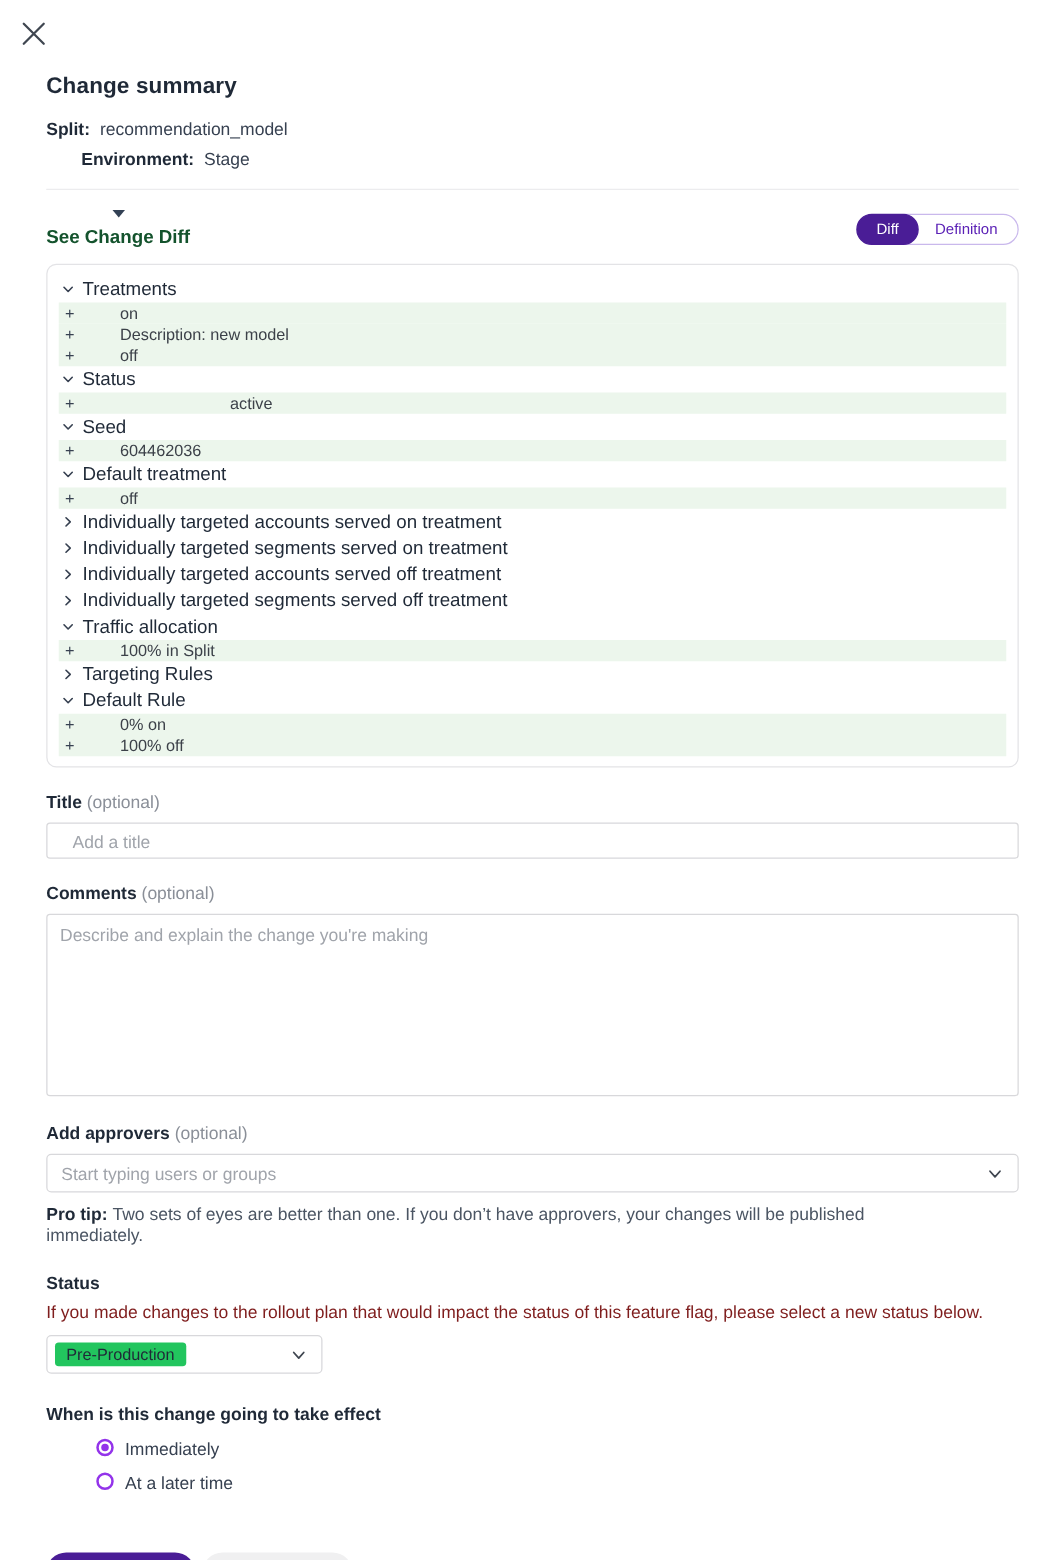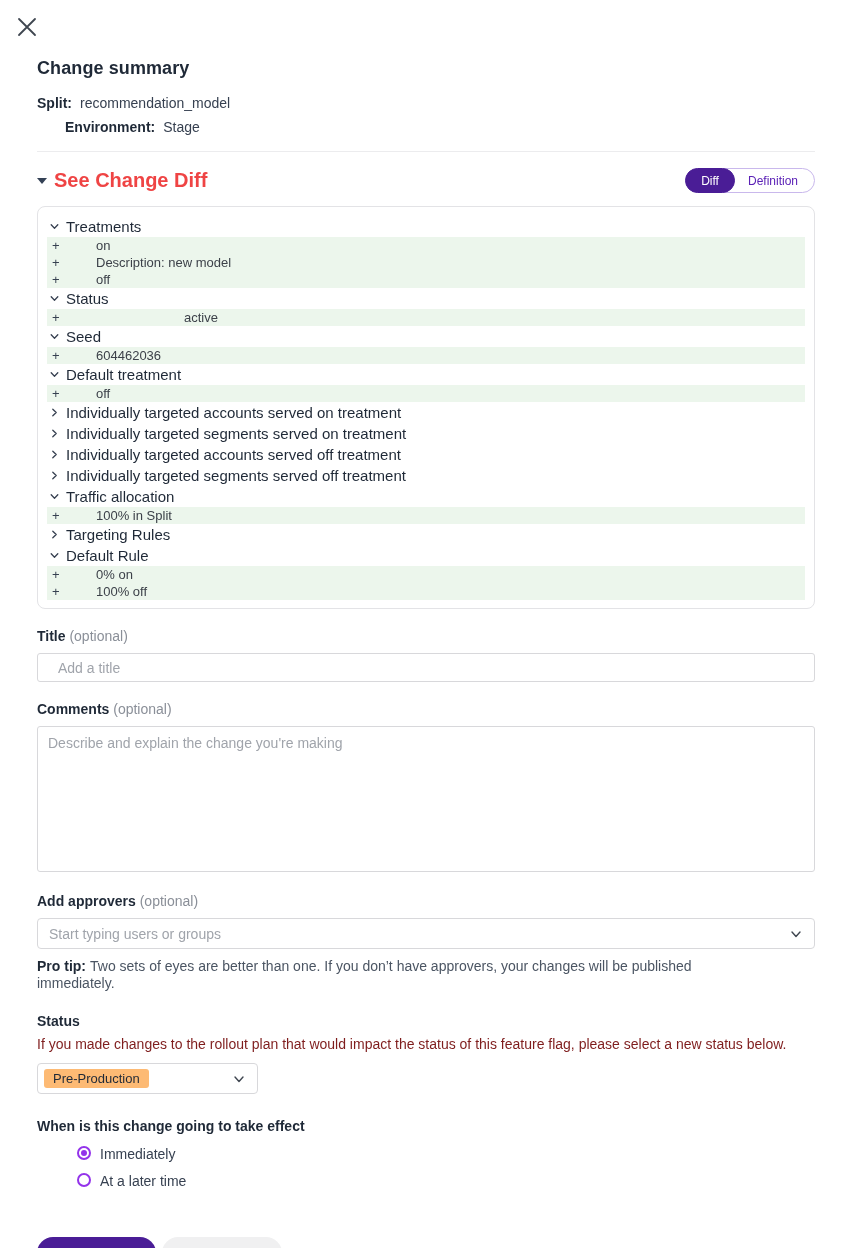--- a/index.html
+++ b/index.html
@@ -28,22 +28,22 @@
 
   .divider { border: none; border-top: 1px solid #ececee; margin-top: 16px; }
 
   
   .diff-head {
     margin-top: 16px;
     display: flex; align-items: center; justify-content: space-between;
   }
   .diff-toggle-label {
     display: flex; align-items: center; gap: 7px;
-    font-size: 20px; font-weight: bold; color: #ef4444; cursor: pointer;
-    background: none; border: none; font-family: inherit;
+    font-size: 15px; font-weight: bold; color: #14532d; cursor: pointer;
+    background: none; border: none; font-family: inherit; flex-direction: column;
   }
   .tri-down { width: 0; height: 0; border-left: 5px solid transparent; border-right: 5px solid transparent; border-top: 6px solid #334155; display: inline-block; }
 
   .seg-group { display: flex; align-items: stretch; height: 25px; }
   .seg-btn {
     font-family: inherit; font-size: 12px; cursor: pointer;
     display: flex; align-items: center; justify-content: center;
     height: 25px;
   }
   .seg-btn.selected {
@@ -114,21 +114,21 @@
 
   .status-heading { margin-top: 21px; font-size: 14px; font-weight: bold; color: #1f2937; }
   .status-desc { margin-top: 7px; font-size: 14px; color: #7f1d1d; line-height: 17px; width: 770px; }
   .status-select {
     margin-top: 10px; width: 221px; height: 31px;
     border: 1px solid #d8d8db; border-radius: 4px;
     display: flex; align-items: center; justify-content: space-between;
     padding: 0 11px 0 6px; cursor: pointer; background: #fff;
   }
   .status-tag {
-    background: #fdba74; color: #1f2937; font-size: 13px;
+    background: #22c55e; color: #1f2937; font-size: 13px;
     border-radius: 3px; padding: 2px 9px; line-height: 15px;
   }
 
   .effect-heading { margin-top: 24px; font-size: 14px; font-weight: bold; color: #1f2937; }
   .radio-row { display: flex; align-items: flex-start; gap: 9px; margin-top: 12px; cursor: pointer; margin-left: 40px; }
   .radio-row + .radio-row { margin-top: 11px; }
   .radio {
     width: 14px; height: 14px; border-radius: 50%;
     border: 2px solid #9333ea; flex: 0 0 auto; position: relative; background: #fff;
   }

